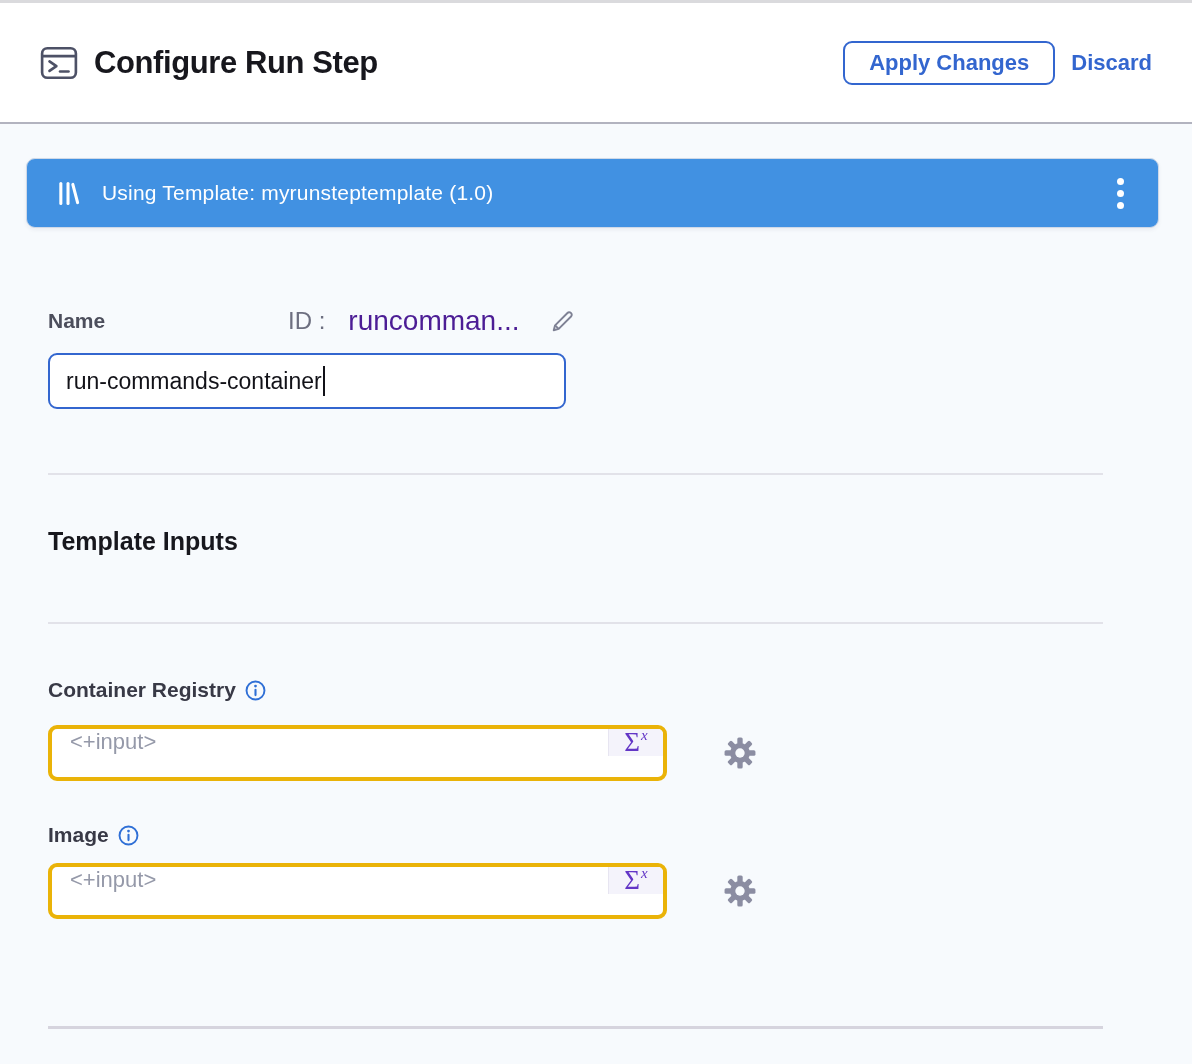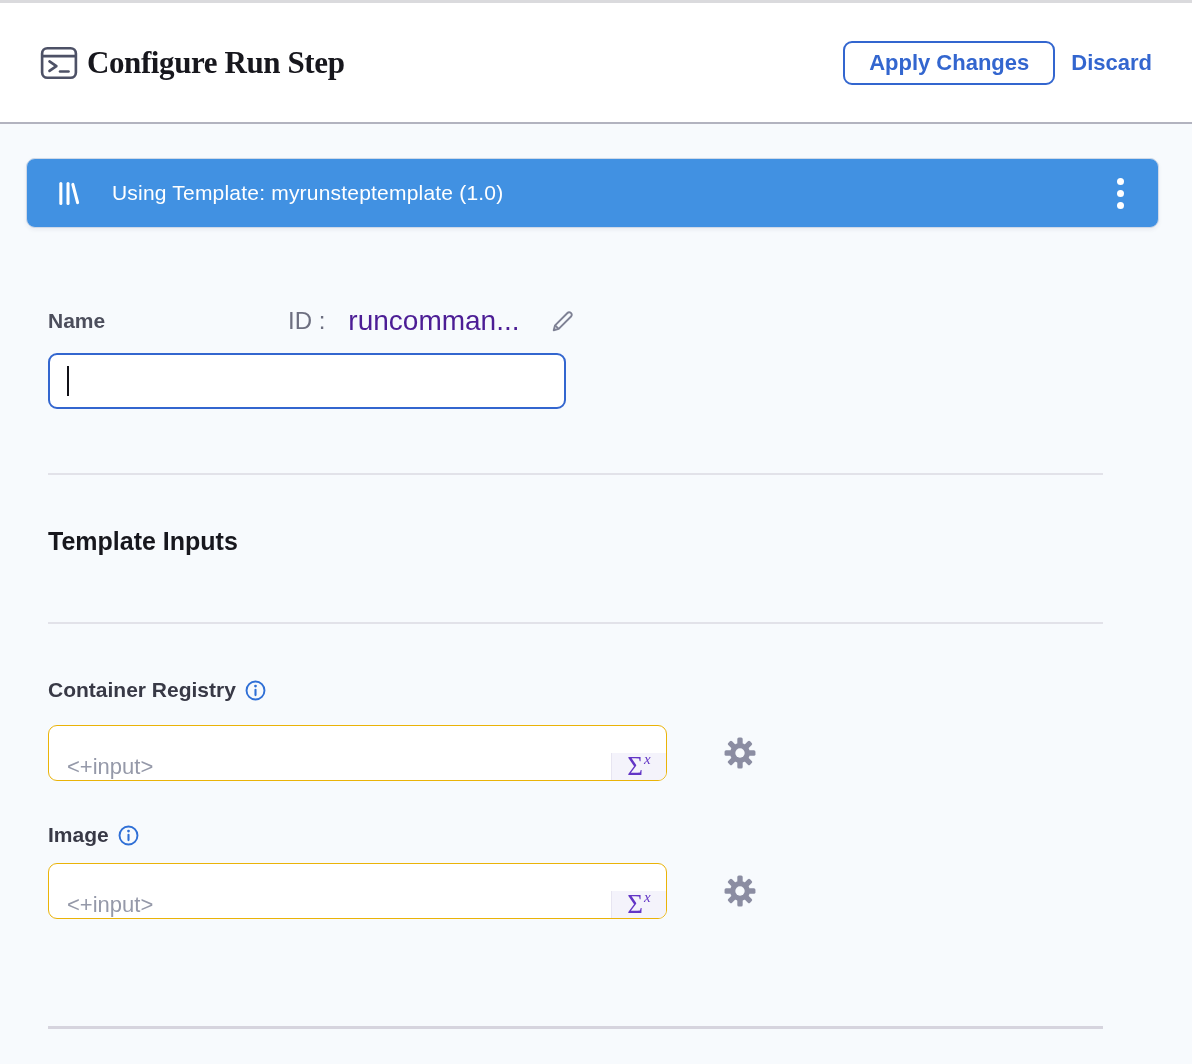--- a/index.html
+++ b/index.html
@@ -10,42 +10,41 @@
     -webkit-font-smoothing:antialiased;
   }
   .top-line{height:3px;background:#dadadd;}
   
   .panel-header{
     height:121px;background:#ffffff;border-bottom:2px solid #b2b3bf;
     display:flex;align-items:center;padding:0 40px;box-sizing:border-box;
   }
   .step-icon{flex:0 0 auto;display:flex;}
   .page-title{
-    font-size:31px;font-weight:700;color:#17171d;margin:0 0 0 9px;
+    font-size:31px;font-weight:700;color:#17171d;margin:0 0 0 16px;
     letter-spacing:-0.4px;
-    font-family:Liberation Serif, serif;
   }
   .header-actions{margin-left:auto;display:flex;align-items:center;gap:16px;}
   .apply-btn{
     height:44px;padding:0 24px;background:#ffffff;border:2px solid #3366cf;
     border-radius:9px;color:#3366cf;font-size:22px;font-weight:600;
     font-family:inherit;cursor:pointer;
   }
   .discard-btn{
     background:none;border:none;color:#3366cf;font-size:22px;font-weight:600;
     font-family:inherit;cursor:pointer;padding:0;
   }
   
   .template-banner{
     margin:34px 33px 0 26px;height:70px;background:#4191e2;
     border:1px solid #cfd9e8;border-radius:9px;
     display:flex;align-items:center;padding:0 30px;box-sizing:border-box;
     box-shadow:0 2px 4px rgba(40,41,61,0.06);
   }
-  .banner-text{margin-left:32px;color:#ffffff;font-size:21px;font-weight:500;letter-spacing:0.2px;}
+  .banner-text{margin-left:22px;color:#ffffff;font-size:21px;font-weight:500;letter-spacing:0.2px;}
   .kebab-menu{margin-left:auto;display:flex;flex-direction:column;gap:5px;padding:6px 4px;cursor:pointer;}
   .kebab-menu span{width:7px;height:7px;border-radius:50%;background:#ffffff;}
   
   .content{margin:0 89px 0 48px;}
   .name-row{margin-top:77px;display:flex;align-items:center;}
   .name-label{font-size:21px;font-weight:600;color:#4c4e5c;width:240px;}
   .id-group{display:flex;align-items:center;gap:13px;}
   .id-prefix{font-size:24px;color:#6d6f80;}
   .id-link{font-size:28px;color:#4c1d95;margin-left:10px;cursor:pointer;text-decoration:none;}
   .pencil-btn{margin-left:16px;display:flex;cursor:pointer;}
@@ -61,22 +60,22 @@
   .section-heading{margin:52px 0 12px;font-size:25px;font-weight:700;color:#17171d;}
   .divider-2{margin-top:66px;}
   .field-label{display:flex;align-items:center;gap:9px;font-size:21px;font-weight:600;color:#383946;}
   .field-label-1{margin-top:54px;}
   .field-label-2{margin-top:42px;}
   .info-btn{display:flex;cursor:pointer;}
   .input-row{display:flex;align-items:center;}
   .input-row-1{margin-top:23px;}
   .input-row-2{margin-top:16px;}
   .input-wrap{
-    width:619px;height:56px;background:#ffffff;border:1px solid #eab308;
-    border-radius:9px;box-sizing:border-box;display:flex;align-items:flex-end;
+    width:619px;height:56px;background:#ffffff;border:4px solid #eab308;
+    border-radius:9px;box-sizing:border-box;display:flex;align-items:flex-start;
     overflow:hidden;
   }
   .input-wrap input{
     flex:1;min-width:0;border:none;outline:none;background:transparent;
     padding:0 18px;font-size:22px;color:#15151a;font-family:inherit;
   }
   .input-wrap input::placeholder{color:#9599a9;opacity:1;}
   .fx-btn{
     width:54px;background:#f4f3fb;border-left:1px solid #e7e5f1;
     display:flex;align-items:center;justify-content:center;cursor:pointer;
@@ -137,20 +136,21 @@
       <span class="pencil-btn">
         <svg width="27" height="27" viewBox="0 0 24 24" fill="none" stroke="#7e8194" stroke-width="1.7" stroke-linejoin="round">
           <path d="M4.2 19.8 5.4 15.4 16.4 4.4 a2.1 2.1 0 0 1 3 0 l0.2 0.2 a2.1 2.1 0 0 1 0 3 L8.6 18.6 4.2 19.8z"></path>
           <line x1="5.4" y1="15.4" x2="8.6" y2="18.6"></line>
         </svg>
       </span>
     </span>
   </div>
 
   <div class="name-input">
+    <span>run-commands-container</span>
     <span class="caret"></span>
   </div>
 
   <div class="divider divider-1"></div>
 
   <h2 class="section-heading">Template Inputs</h2>
 
   <div class="divider divider-2"></div>
 
   <div class="field-label field-label-1">

